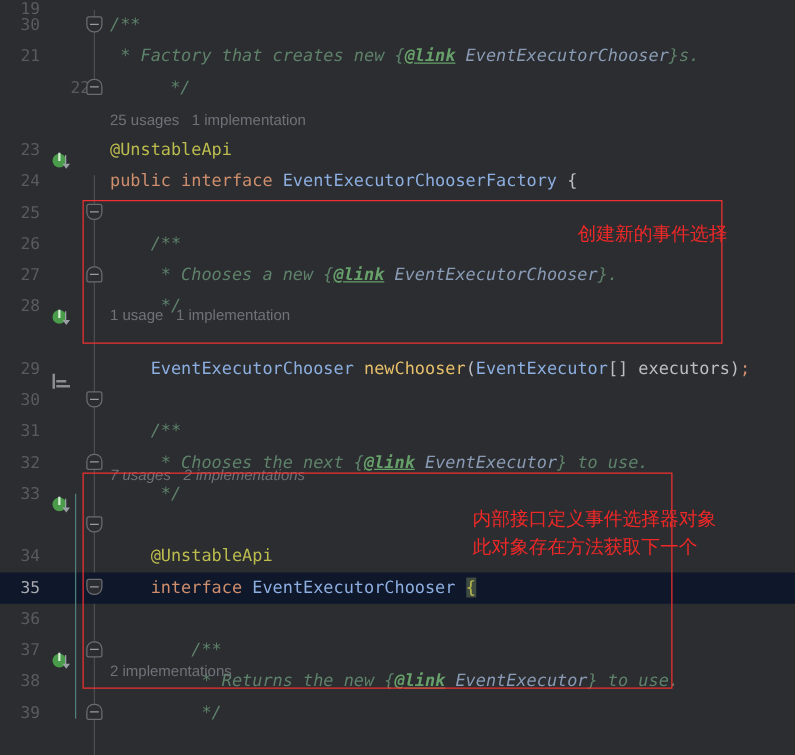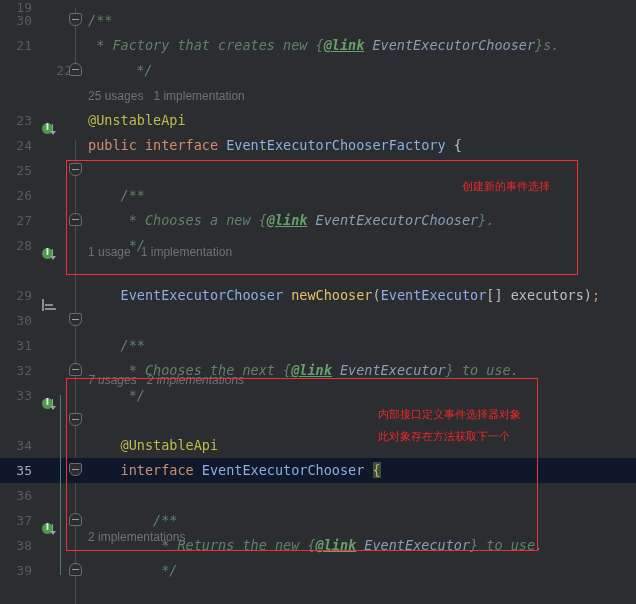--- a/index.html
+++ b/index.html
@@ -182,21 +182,21 @@
   
   .red-box {
     position: absolute;
     border: 1.5px solid #f03030;
     box-sizing: border-box;
     pointer-events: none;
   }
   .cn-note {
     position: absolute;
     font-family: "DejaVu Sans", sans-serif;
-    font-size: 11px;
+    font-size: 15px;
     color: #f02828;
     white-space: pre;
     line-height: 22px;
   }
 
   .watermark {
     position: absolute;
     font-family: "DejaVu Sans", sans-serif;
     font-size: 15px;
     color: #babcc0;

